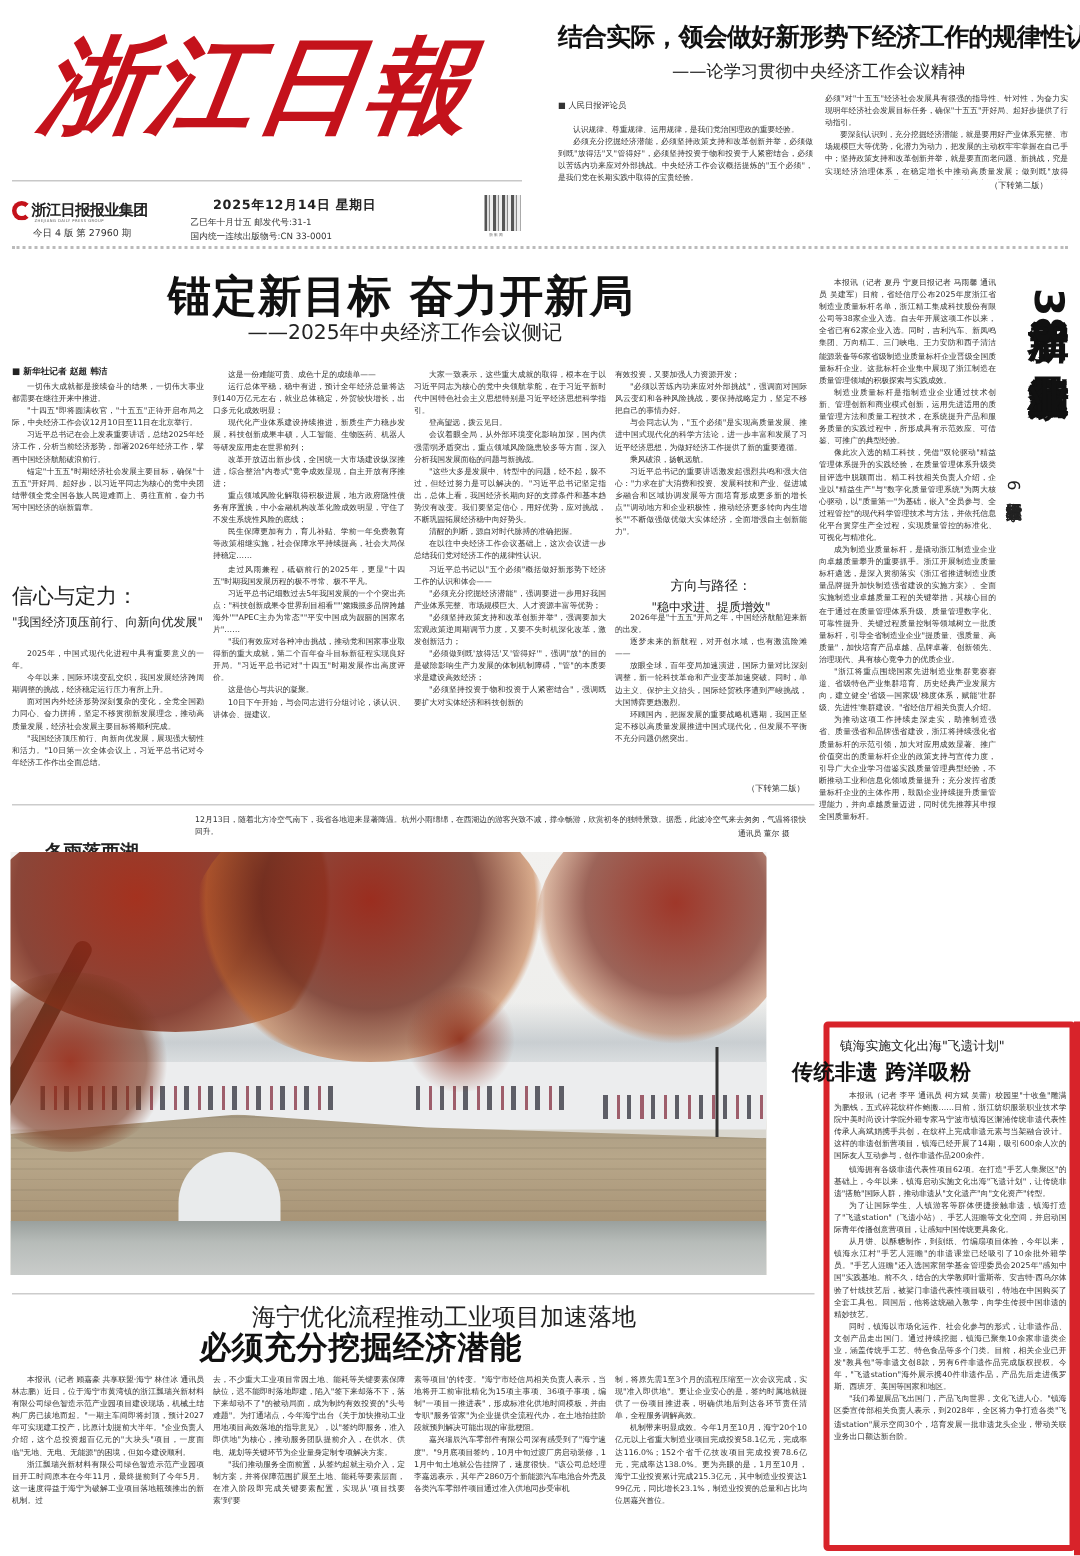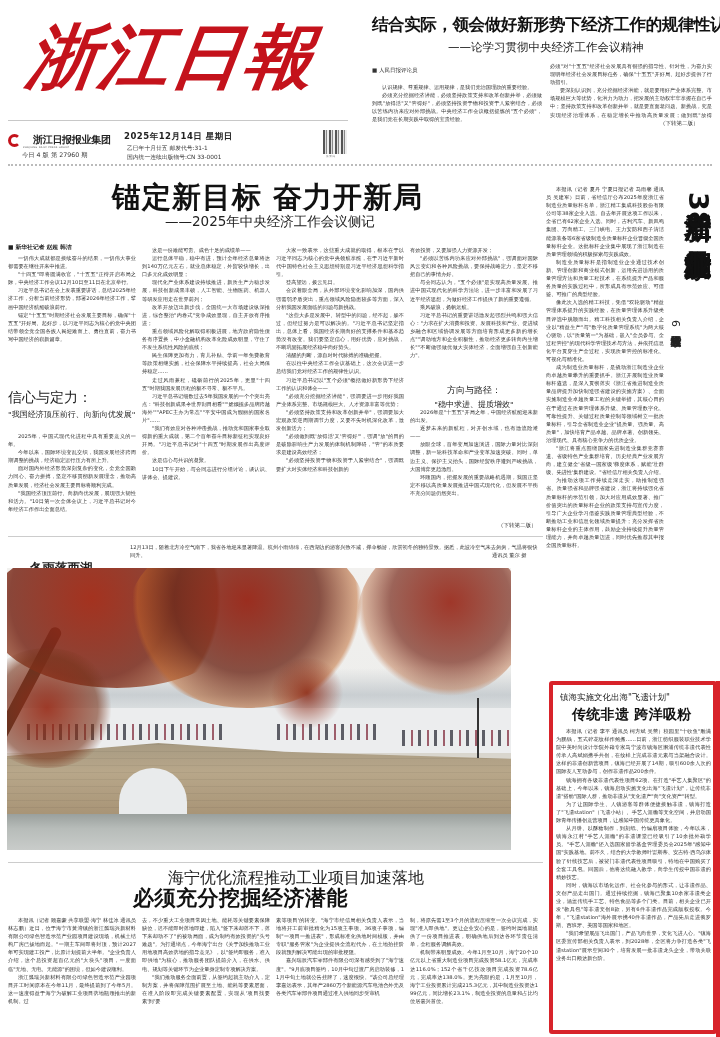--- a/index.html
+++ b/index.html
@@ -14,26 +14,26 @@
   #masthead-logo { left: 28px; top: 12px; width: 295px; height: 90px; color: #c4121b; font-family: "DejaVu Serif", "Liberation Serif", serif; font-size: 70px; font-weight: bold; letter-spacing: 2px; font-style: italic; line-height: 90px; transform: skewX(-8deg); }
   #masthead-rule { left: 8px; top: 120px; width: 340px; height: 1px; background: #c8c8c8; }
   #editorial-title { left: 372px; top: 14px; width: 340px; font-size: 16.5px; font-weight: bold; color: #111; letter-spacing: -0.4px; white-space: nowrap; }
   #editorial-subtitle { left: 448px; top: 40px; font-size: 11.5px; color: #222; white-space: nowrap; }
   #editorial-byline { left: 372px; top: 67px; font-size: 5.5px; color: #333; }
   #editorial-col1 { left: 372px; top: 83px; width: 170px; height: 45px; overflow: hidden; }
   #editorial-col2 { left: 550px; top: 14px; width: 162px; height: 108px; overflow: hidden; }
   #editorial-jump { left: 660px; top: 120px; font-size: 5.5px; color: #333; }
 
   
-  #group-logo { left: 8px; top: 133px; display: flex; align-items: center; gap: 12px; }
+  #group-logo { left: 8px; top: 133px; display: flex; align-items: center; gap: 0; }
   #group-logo .ring { width: 13px; height: 13px; border-radius: 50%; border: 3px solid #c4121b; border-right-color: #fff; }
   #group-logo .name { font-size: 10px; font-weight: bold; color: #222; letter-spacing: -0.3px; }
   #group-logo-en { left: 23px; top: 146px; font-size: 2.5px; color: #555; letter-spacing: 0.3px; }
   #edition-info { left: 22px; top: 151px; font-size: 6.3px; color: #333; }
-  #date-line { left: 124px; top: 131px; font-size: 8.5px; font-weight: bold; color: #222; letter-spacing: 0.5px; text-align: right; }
+  #date-line { left: 142px; top: 131px; font-size: 8.5px; font-weight: bold; color: #222; letter-spacing: 0.5px; text-align: right; }
   #lunar-line { left: 127px; top: 144px; font-size: 5.8px; color: #333; }
   #cn-line { left: 127px; top: 153px; font-size: 5.8px; color: #333; }
   #qr-code { left: 323px; top: 130px; width: 24px; height: 24px; background:
       repeating-linear-gradient(90deg, #555 0 2px, #ddd 2px 3px, #888 3px 4px, #eee 4px 6px),
       repeating-linear-gradient(0deg, transparent 0 2px, rgba(255,255,255,0.6) 2px 3px);
       background-blend-mode: multiply; }
   #qr-caption { left: 326px; top: 155px; font-size: 2.5px; color: #666; }
   #dotted-rule { left: 8px; top: 164px; width: 704px; height: 3px; border-top: 2px dotted #bbb; }
 
   
@@ -83,21 +83,21 @@
   #bottom-kicker { left: 168px; top: 868px; font-size: 16px; color: #222; white-space: nowrap; }
   #bottom-title { left: 133px; top: 884px; font-size: 21px; font-weight: bold; color: #111; letter-spacing: 0.5px; white-space: nowrap; }
   #bottom-col1 { left: 8px; top: 916px; width: 128px; height: 118px; overflow: hidden; }
   #bottom-col2 { left: 142px; top: 916px; width: 128px; height: 118px; overflow: hidden; }
   #bottom-col3 { left: 276px; top: 916px; width: 128px; height: 118px; overflow: hidden; }
   #bottom-col4 { left: 410px; top: 916px; width: 128px; height: 118px; overflow: hidden; }
 
   
   #feature-box { left: 549px; top: 681px; width: 168px; height: 353px; border: 4px solid #d8232a; border-radius: 3px; background: #fff; }
   #feature-kicker { left: 560px; top: 692px; font-size: 8.5px; color: #222; white-space: nowrap; }
-  #feature-title { left: 572px; top: 706px; font-size: 14px; font-weight: bold; color: #111; white-space: nowrap; letter-spacing: 0.3px; }
+  #feature-title { left: 528px; top: 706px; font-size: 14px; font-weight: bold; color: #111; white-space: nowrap; letter-spacing: 0.3px; }
   #feature-col { left: 556px; top: 727px; width: 155px; height: 298px; overflow: hidden; }
 
   .red-edge { left: 716px; top: 681px; width: 4px; height: 356px; background: #d8232a; }
 </style>
 </head>
 <body>
 
 <div id="masthead-logo" class="abs">浙江日報</div>
 <div id="masthead-rule" class="abs"></div>
 

